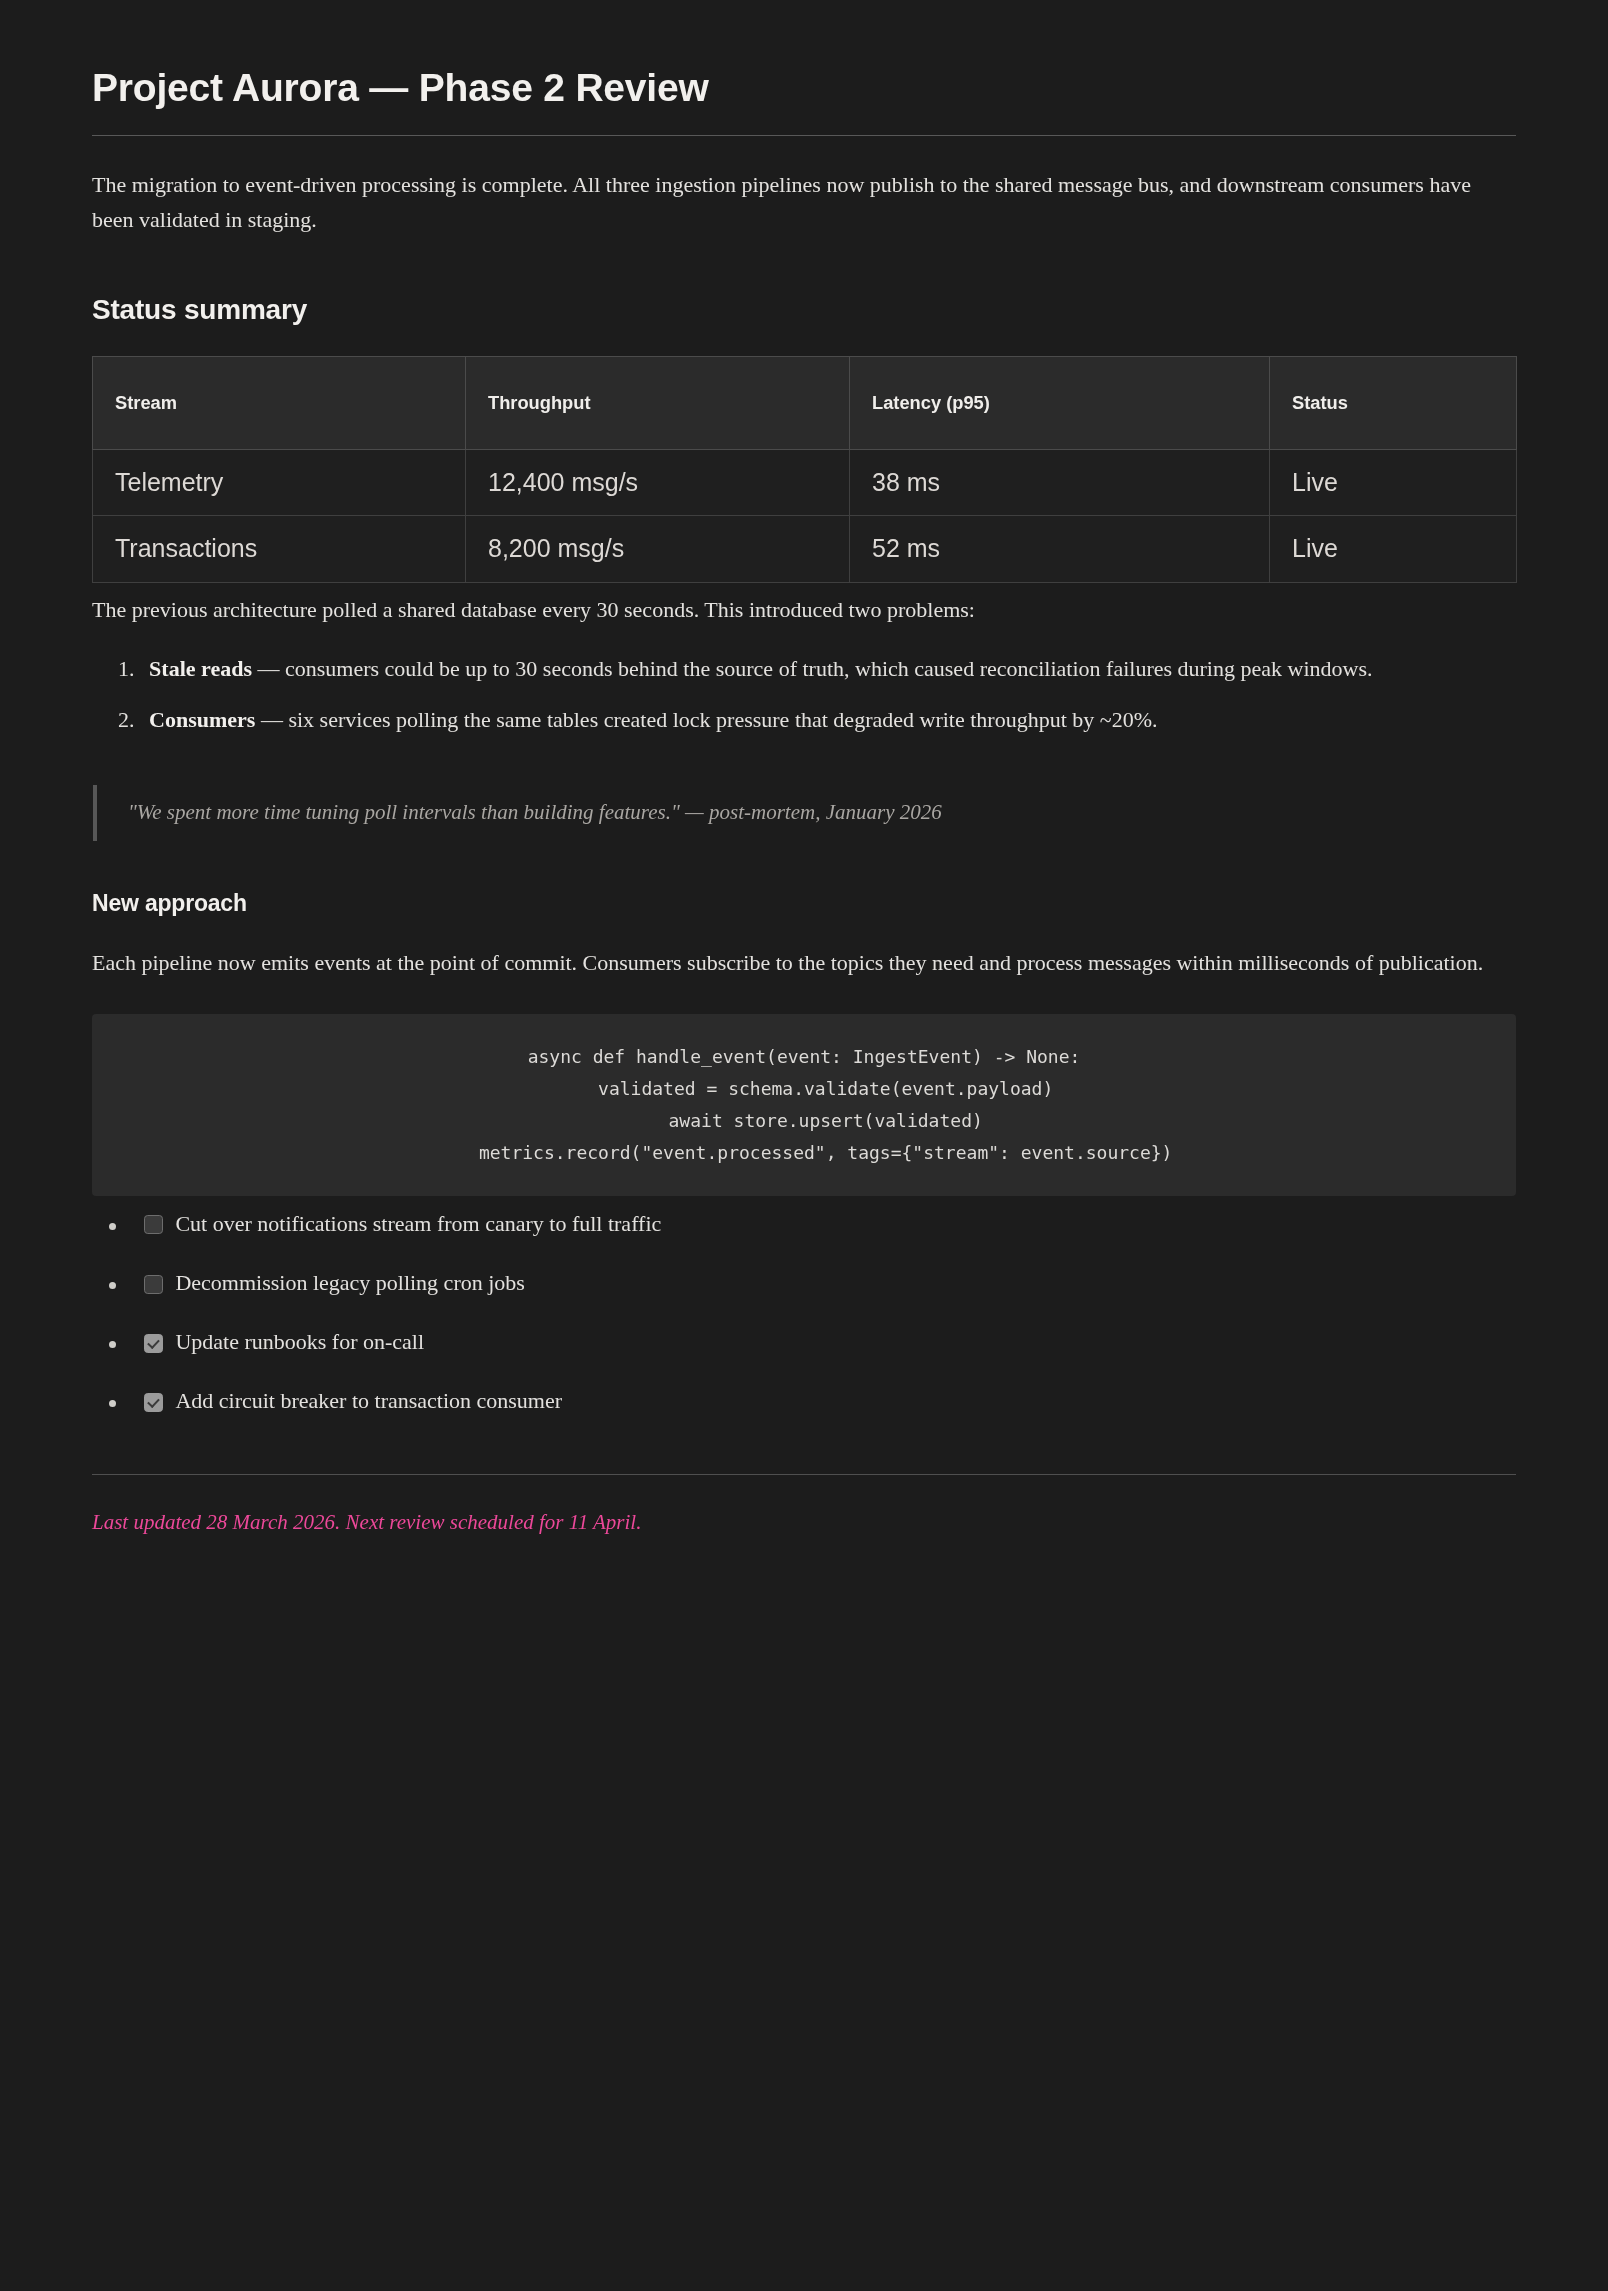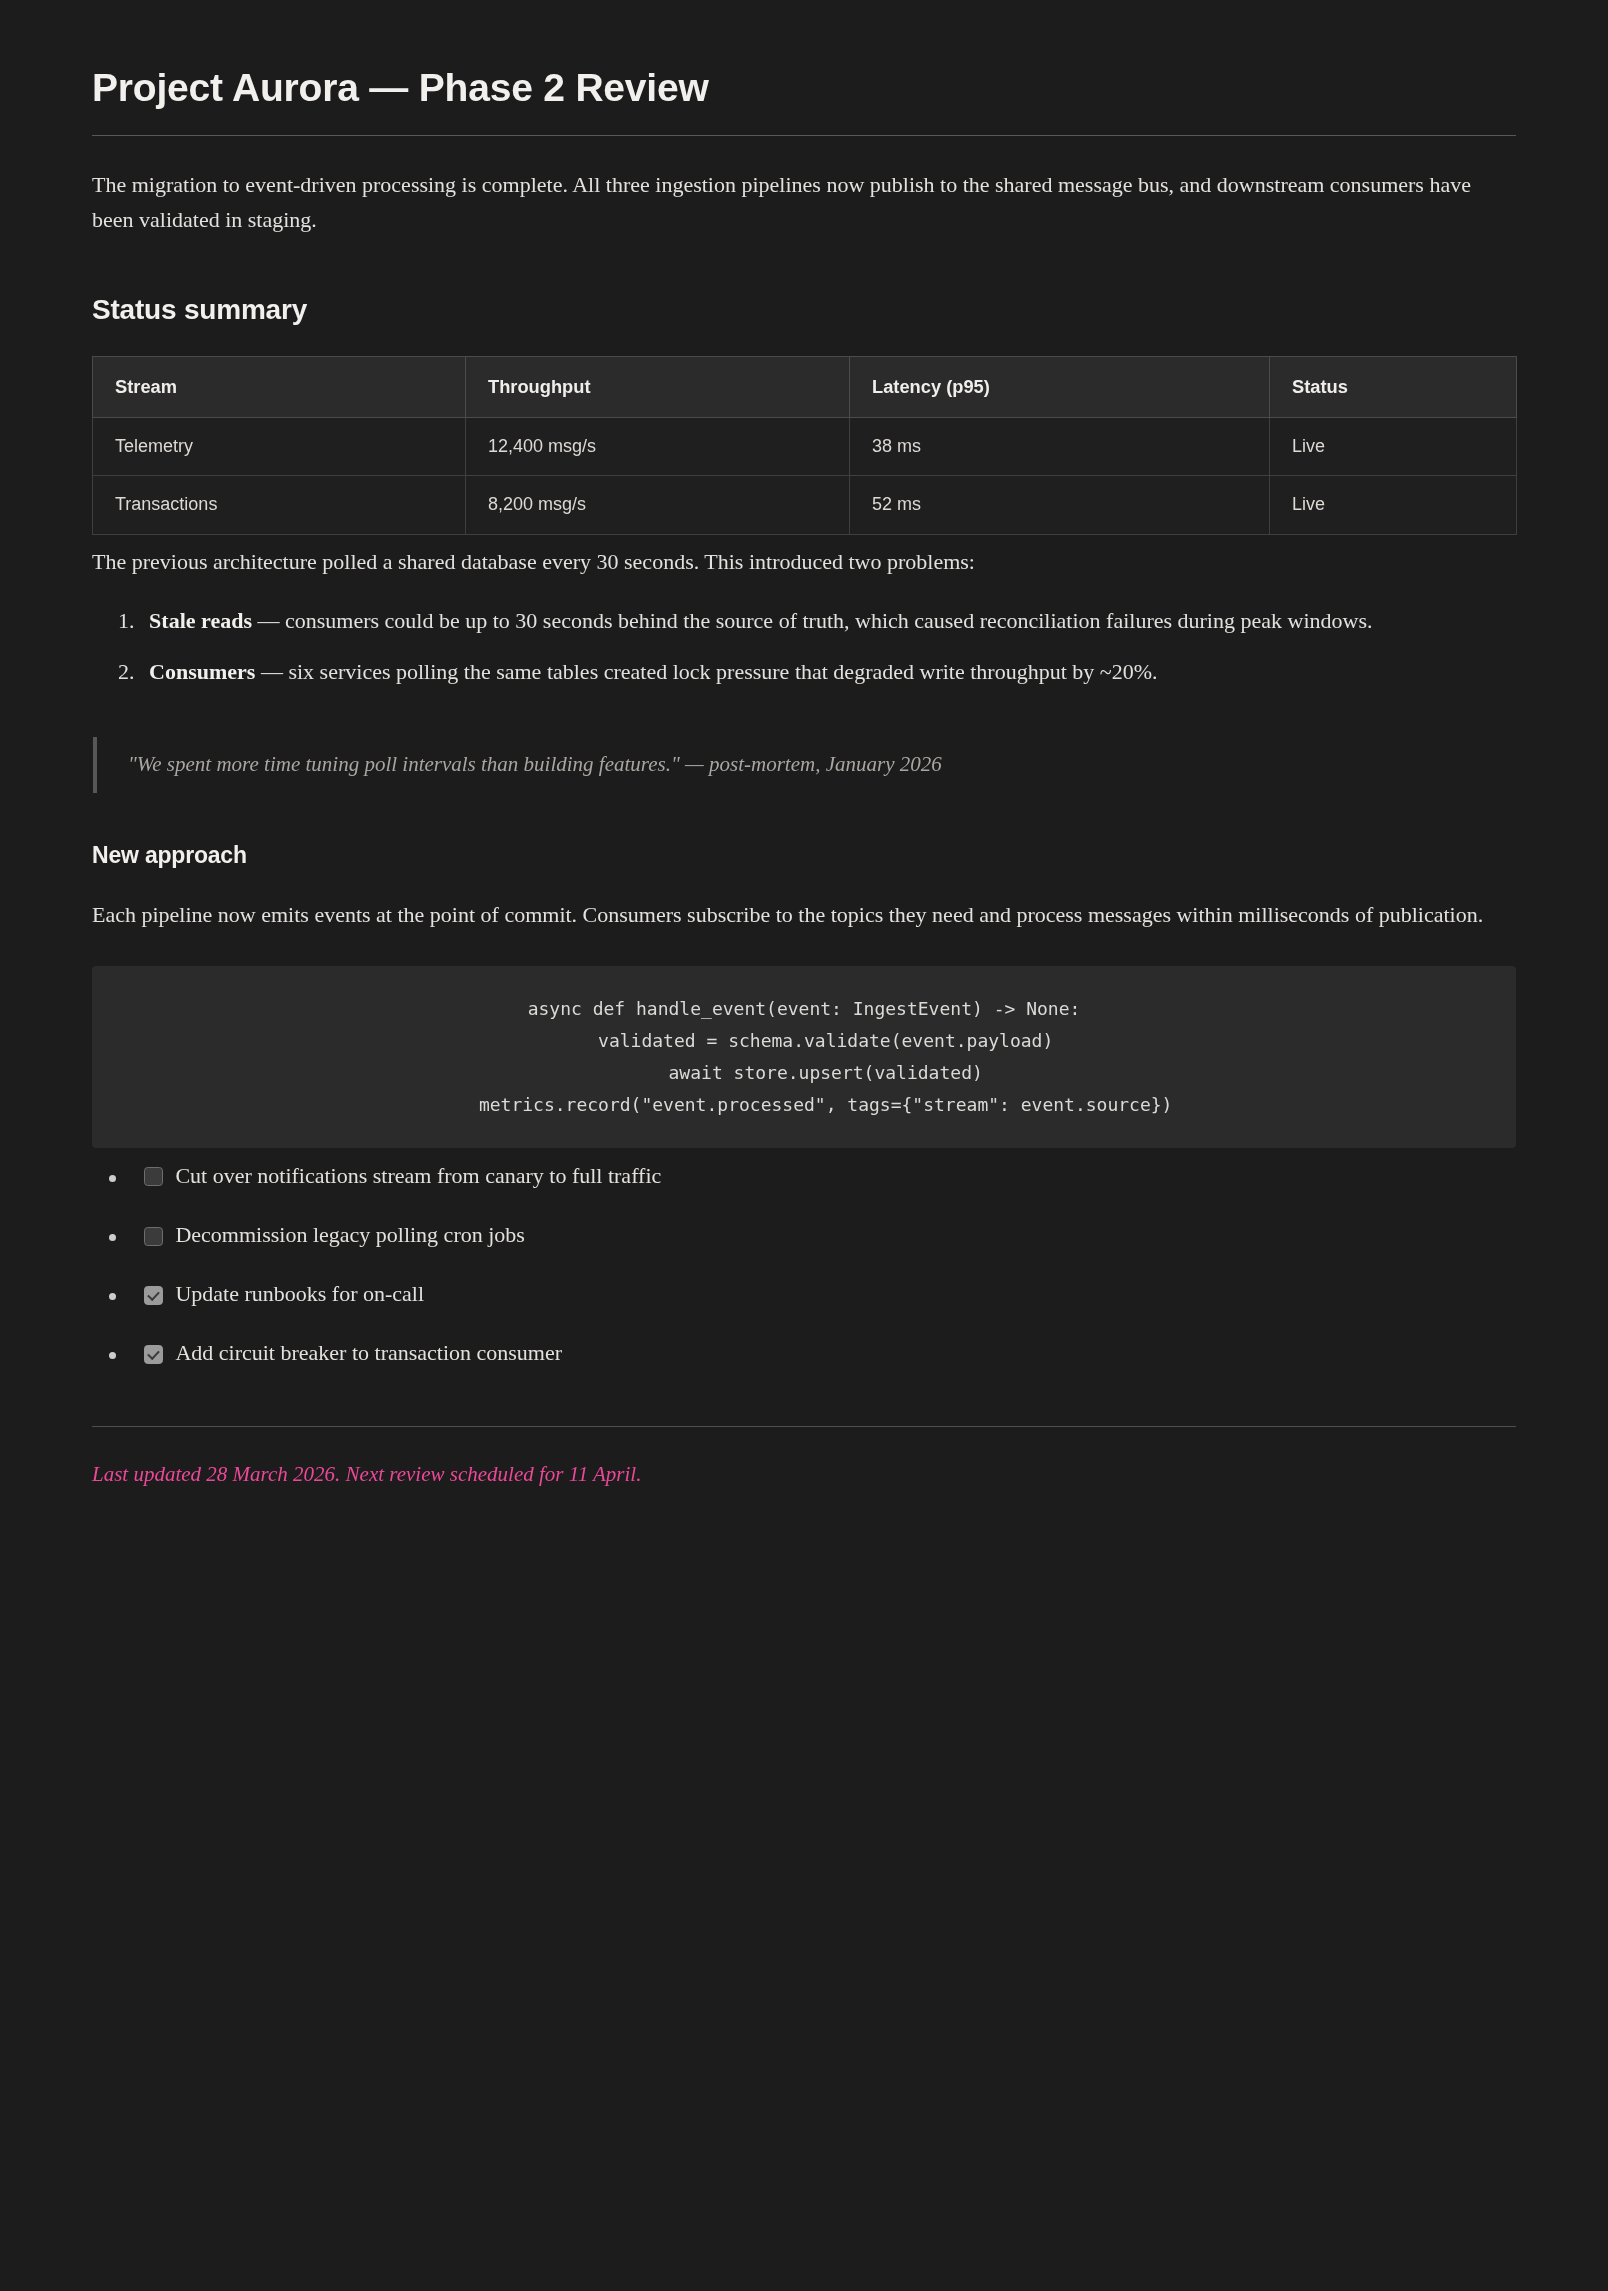--- a/index.html
+++ b/index.html
@@ -81,27 +81,27 @@
   table.status-table col.c2 { width: 420px; }
   table.status-table col.c3 { width: 247px; }
 
   table.status-table th {
     background: #2b2b2b;
     border: 0.9px solid #4b4b4b;
     text-align: left;
     font-size: 18.3px;
     font-weight: bold;
     color: #f0eeeb;
-    padding: 19px 22px;
+    padding: 35px 22px;
   }
   table.status-table td {
     background: #1f1f1f;
     border: 0.9px solid #3f3f3f;
     text-align: left;
-    font-size: 18px;
+    font-size: 25px;
     font-weight: normal;
     color: #ddd9d5;
     padding: 18.3px 22px;
   }
 
   
   ol.problem-list {
     margin: 0 0 9.1px 0;
     padding-left: 48px;
     font-size: 22px;

